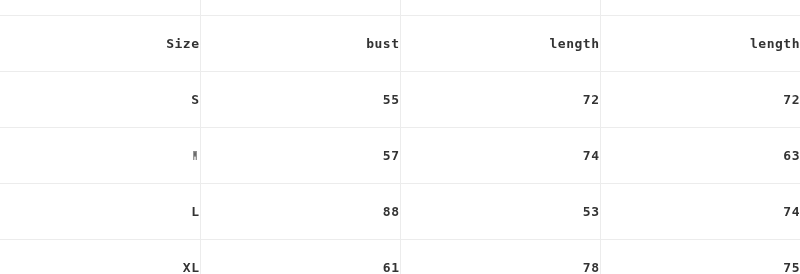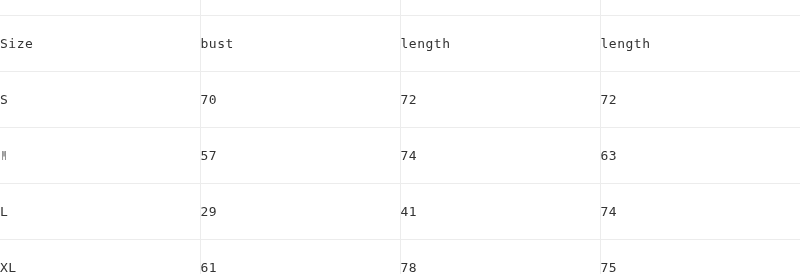--- a/index.html
+++ b/index.html
@@ -38,23 +38,23 @@
   }
 
   .size-table tr {
     height: 55px;
   }
 
   .size-table th,
   .size-table td {
     height: 55px;
     padding: 0;
-    text-align: left;
+    text-align: right;
     vertical-align: middle;
-    font-weight: normal;
+    font-weight: bold;
     font-size: 13px;
     color: #333333;
     letter-spacing: 0.5px;
     background: #ffffff;
     border-bottom: 1px solid #ececec;
     border-right: 1px solid #ececec;
   }
 
   
   .size-table th:last-child,
@@ -107,34 +107,34 @@
       <tr>
         <th class="head-cell">Size</th>
         <th class="head-cell">bust</th>
         <th class="head-cell">length</th>
         <th class="head-cell">length</th>
       </tr>
     </thead>
     <tbody>
       <tr>
         <td>S</td>
-        <td>70</td>
+        <td>55</td>
         <td>72</td>
         <td>72</td>
       </tr>
       <tr>
         <td><span class="condensed">M</span></td>
         <td>57</td>
         <td>74</td>
         <td>63</td>
       </tr>
       <tr>
         <td>L</td>
-        <td>29</td>
-        <td>41</td>
+        <td>88</td>
+        <td>53</td>
         <td>74</td>
       </tr>
       <tr>
         <td>XL</td>
         <td>61</td>
         <td>78</td>
         <td>75</td>
       </tr>
     </tbody>
   </table>

